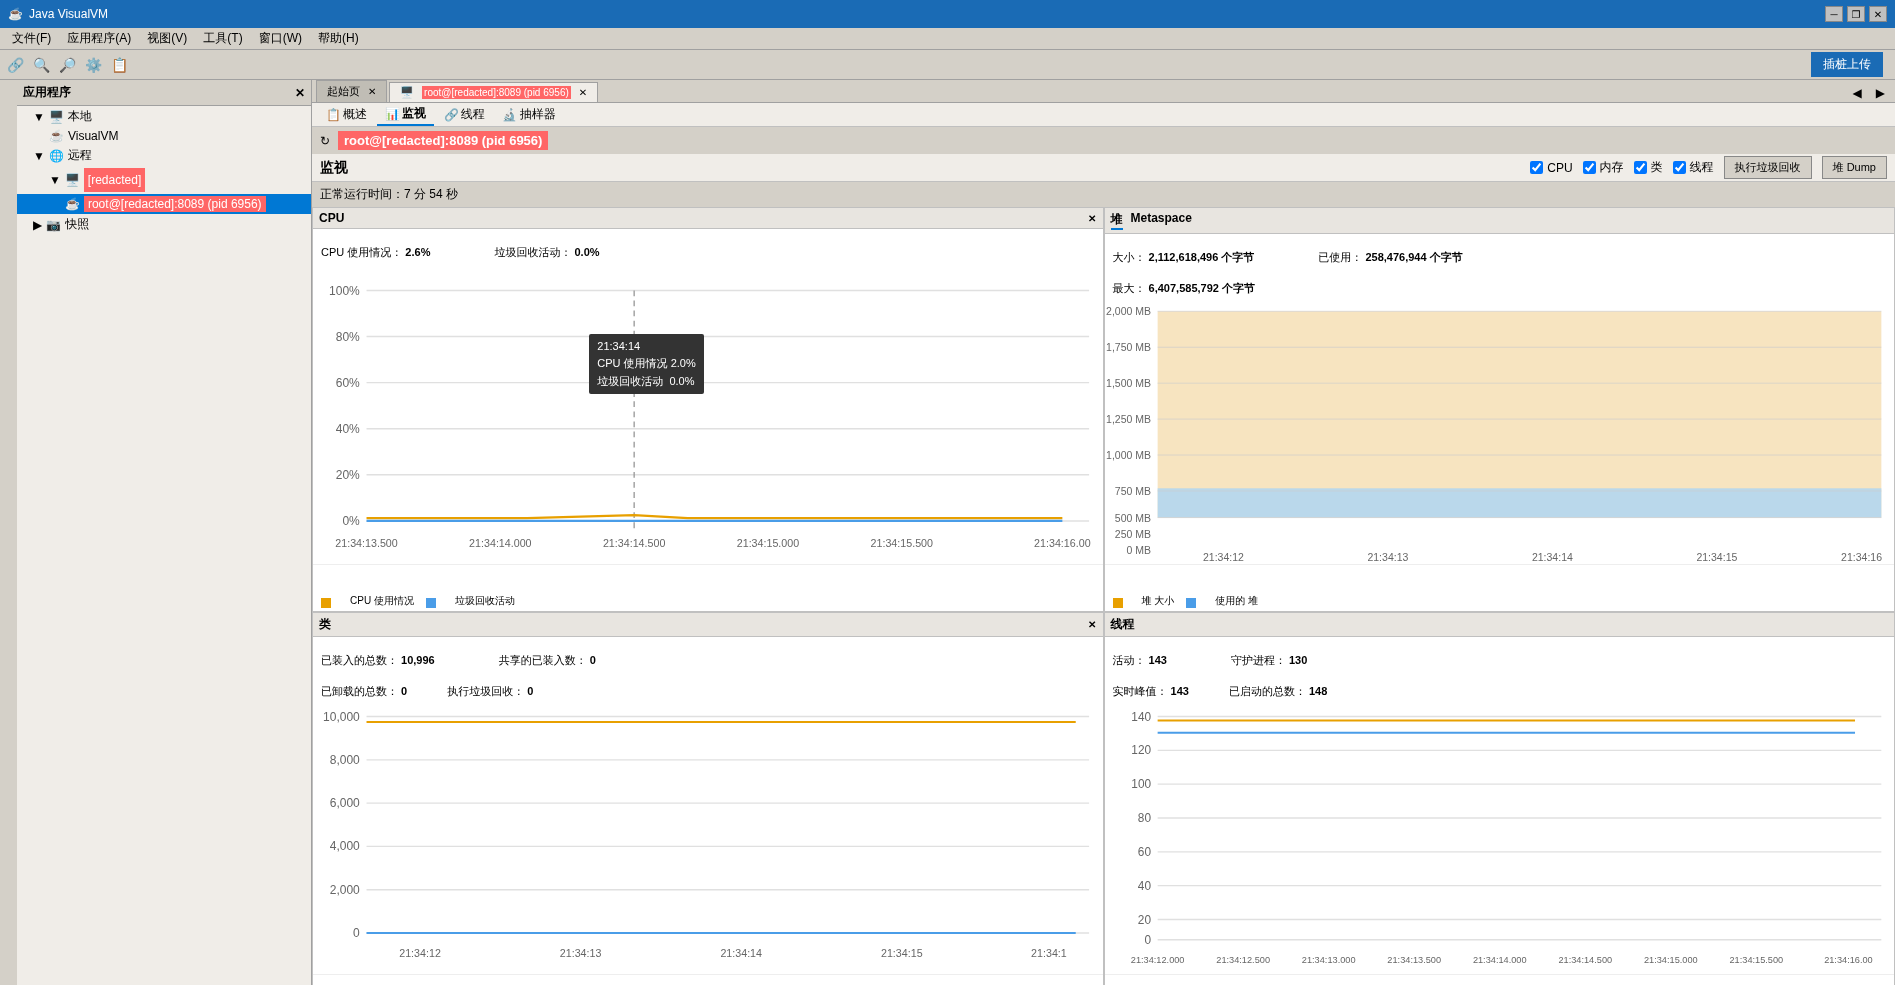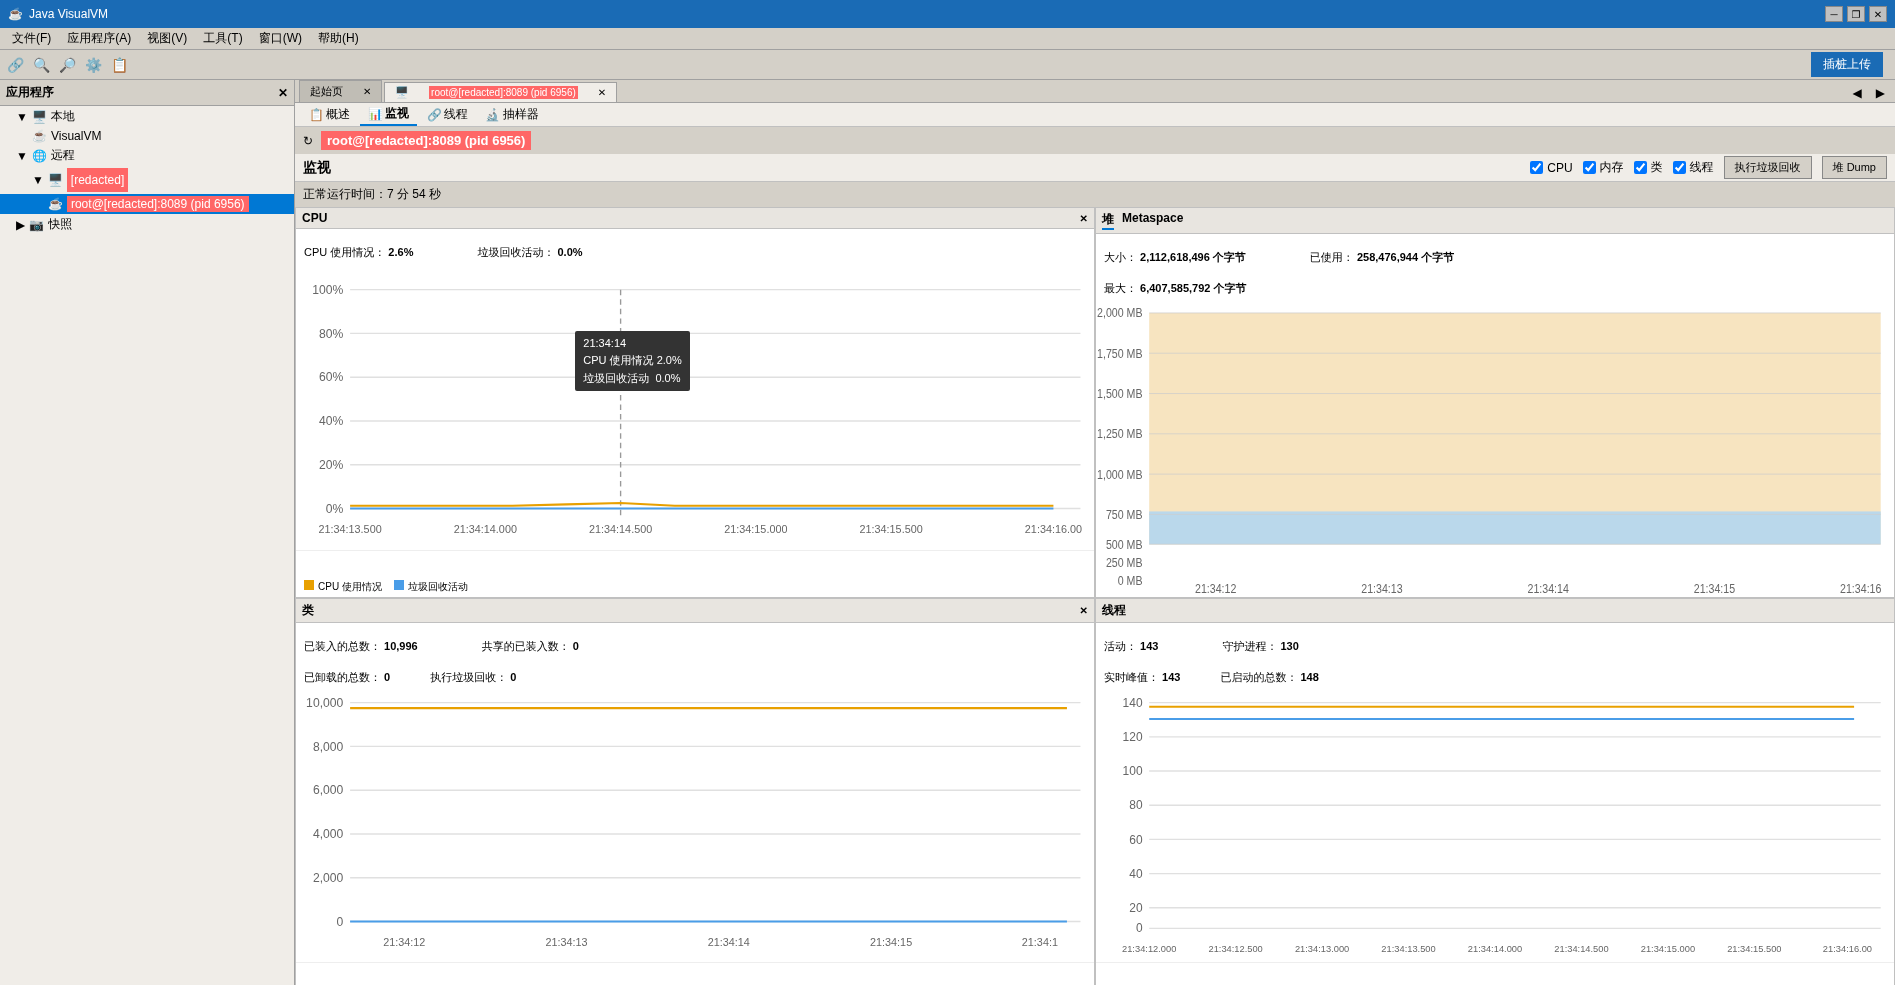--- a/index.html
+++ b/index.html
@@ -54,20 +54,21 @@
     
     .main-layout { display: flex; height: calc(985px - 80px); }
 
     
     .sidebar {
       width: 295px;
       background: #f0ede8;
       border-right: 1px solid #a0a0a0;
       display: flex;
       flex-direction: column;
+      margin-left: 17px;
     }
     .sidebar-header {
       background: #d4d0c8;
       padding: 4px 6px;
       display: flex;
       align-items: center;
       justify-content: space-between;
       border-bottom: 1px solid #a0a0a0;
       font-size: 12px;
       font-weight: bold;
@@ -94,21 +95,21 @@
     }
     .tab {
       padding: 3px 10px;
       background: #c0bdb5;
       border: 1px solid #a0a0a0;
       border-bottom: none;
       cursor: pointer;
       font-size: 11px;
       display: flex;
       align-items: center;
-      gap: 20px;
+      gap: 8px;
     }
     .tab.active { background: #f0ede8; }
     .tab-close { font-size: 10px; cursor: pointer; }
 
     
     .sub-tab-bar {
       background: #f0ede8;
       height: 26px;
       display: flex;
       align-items: center;
@@ -175,21 +176,21 @@
       background: white;
       min-height: 200px;
     }
     .chart-legend {
       padding: 3px 8px;
       font-size: 10px;
       display: flex;
       gap: 12px;
       border-top: 1px solid #eee;
     }
-    .legend-item { display: flex; align-items: flex-start; gap: 4px; margin-top: 26px; }
+    .legend-item { display: flex; align-items: flex-end; gap: 19px; margin-top: 26px; }
     .legend-dot { width: 10px; height: 10px; }
 
     
     .chart-svg { width: 100%; height: 100%; }
 
     
     .chart-tooltip {
       position: absolute;
       background: #333;
       color: white;
@@ -484,20 +485,30 @@
             <text x="35" y="180" font-size="8" text-anchor="end" fill="#666">250 MB</text>
             <text x="35" y="192" font-size="8" text-anchor="end" fill="#666">0 MB</text>
 
             <text x="90" y="198" font-size="8" text-anchor="middle" fill="#666">21:34:12</text>
             <text x="215" y="198" font-size="8" text-anchor="middle" fill="#666">21:34:13</text>
             <text x="340" y="198" font-size="8" text-anchor="middle" fill="#666">21:34:14</text>
             <text x="465" y="198" font-size="8" text-anchor="middle" fill="#666">21:34:15</text>
             <text x="575" y="198" font-size="8" text-anchor="middle" fill="#666">21:34:16</text>
           </svg>
         </div>
+        <div class="chart-legend">
+          <div class="legend-item">
+            <div class="legend-dot" style="background:#e8a000;"></div>
+            <span>堆 大小</span>
+          </div>
+          <div class="legend-item">
+            <div class="legend-dot" style="background:#4a9de8;"></div>
+            <span>使用的 堆</span>
+          </div>
+        </div>
       </div>
 
       <div class="chart-panel">
         <div class="chart-header">
           <span>类</span>
           <span class="chart-close">✕</span>
         </div>
         <div class="chart-stats">
           <span>
             <span>已装入的总数：</span>

